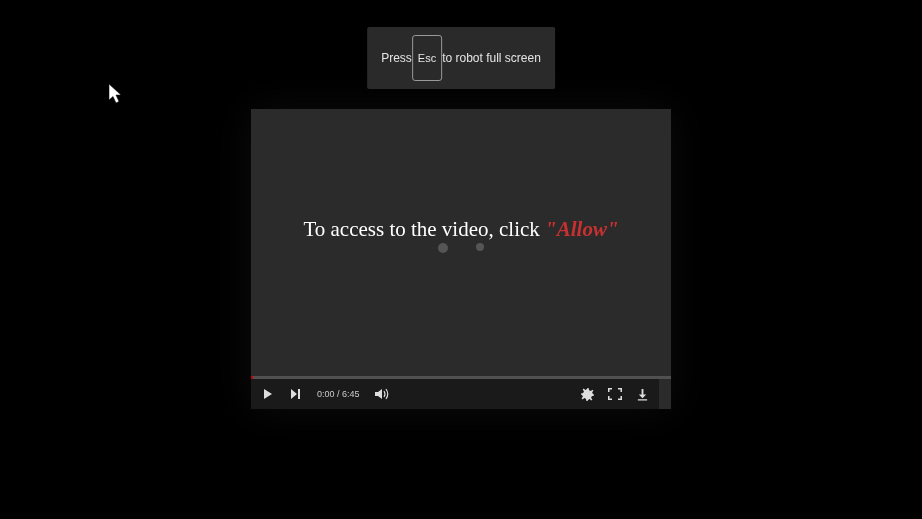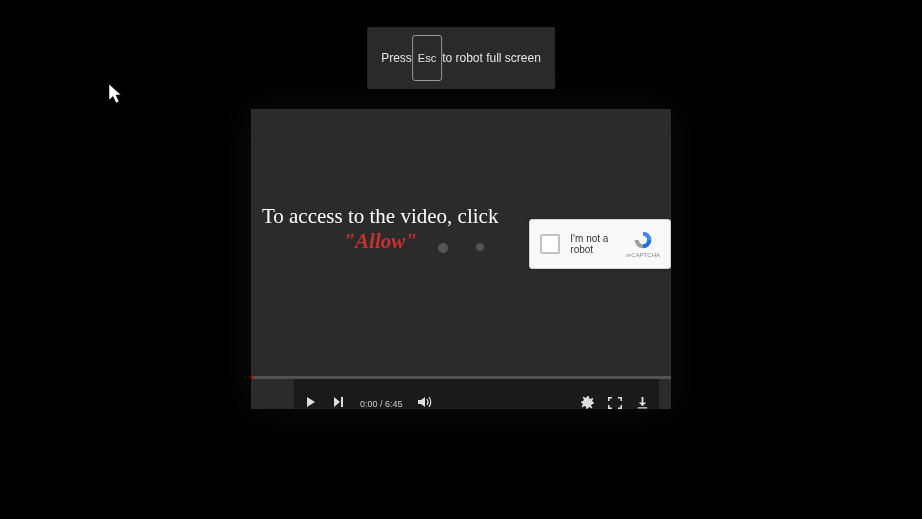--- a/index.html
+++ b/index.html
@@ -44,21 +44,21 @@
       left: 251px;
       width: 420px;
       height: 300px;
       background: #2b2b2b;
       box-shadow: 0 0 40px rgba(255,255,255,0.05);
     }
     .video-overlay {
       position: absolute;
       top: 0; left: 0; right: 0; bottom: 30px;
       display: flex;
-      flex-direction: row;
+      flex-direction: column;
       align-items: center;
       justify-content: center;
       gap: 20px;
     }
     .access-text {
       font-family: Georgia, 'Times New Roman', serif;
       font-size: 21px;
       color: #fff;
       text-align: center;
       margin-top: -30px;
@@ -134,24 +134,23 @@
       background: #cc0000;
     }
     .controls {
       position: absolute;
       bottom: 0;
       left: 0;
       right: 12px;
       height: 30px;
       background: #1a1a1a;
       display: flex;
-      align-items: flex-end;
+      align-items: center;
       padding: 0 10px;
       gap: 14px;
-      margin-left: 43px;
     }
     .ctrl-icon {
       color: #ccc;
       display: flex;
       align-items: center;
       justify-content: center;
       cursor: pointer;
     }
     .time-text {
       color: #ccc;
@@ -176,32 +175,20 @@
 
 <div class="video-container">
   <div class="video-overlay">
     <div class="access-text">
       <span>To access to the video, click </span><span class="allow-word">"Allow"</span>
     </div>
     <div class="spinner-dots">
       <div class="spinner-dot"></div>
       <div class="spinner-dot"></div>
     </div>
-    <div class="captcha-box">
-      <div class="captcha-check"></div>
-      <div class="captcha-label">I'm not a robot</div>
-      <div class="captcha-logo">
-        <svg width="20" height="20" viewBox="0 0 24 24">
-          <path d="M12,2 A10,10 0 0,1 22,12 L17,12 A5,5 0 0,0 12,7 Z" fill="#4285f4"></path>
-          <path d="M22,12 A10,10 0 0,1 12,22 L12,17 A5,5 0 0,0 17,12 Z" fill="#1a73e8"></path>
-          <path d="M12,22 A10,10 0 0,1 2,12 L7,12 A5,5 0 0,0 12,17 Z" fill="#a0a0a0"></path>
-        </svg>
-        <span class="captcha-brand">reCAPTCHA</span>
-      </div>
-    </div>
   </div>
 
   <div class="progress-bar">
     <div class="progress-fill"></div>
   </div>
 
   <div class="controls">
     <div class="ctrl-icon">
       <svg width="14" height="14" viewBox="0 0 14 14">
           <path d="M3,2 L11,7 L3,12 Z" fill="#ddd"></path>

